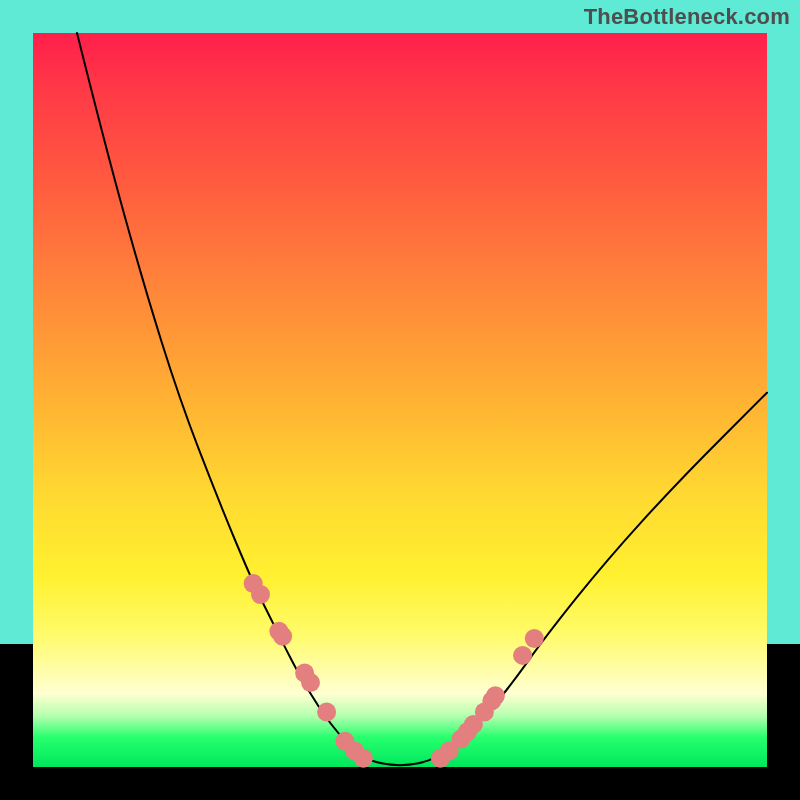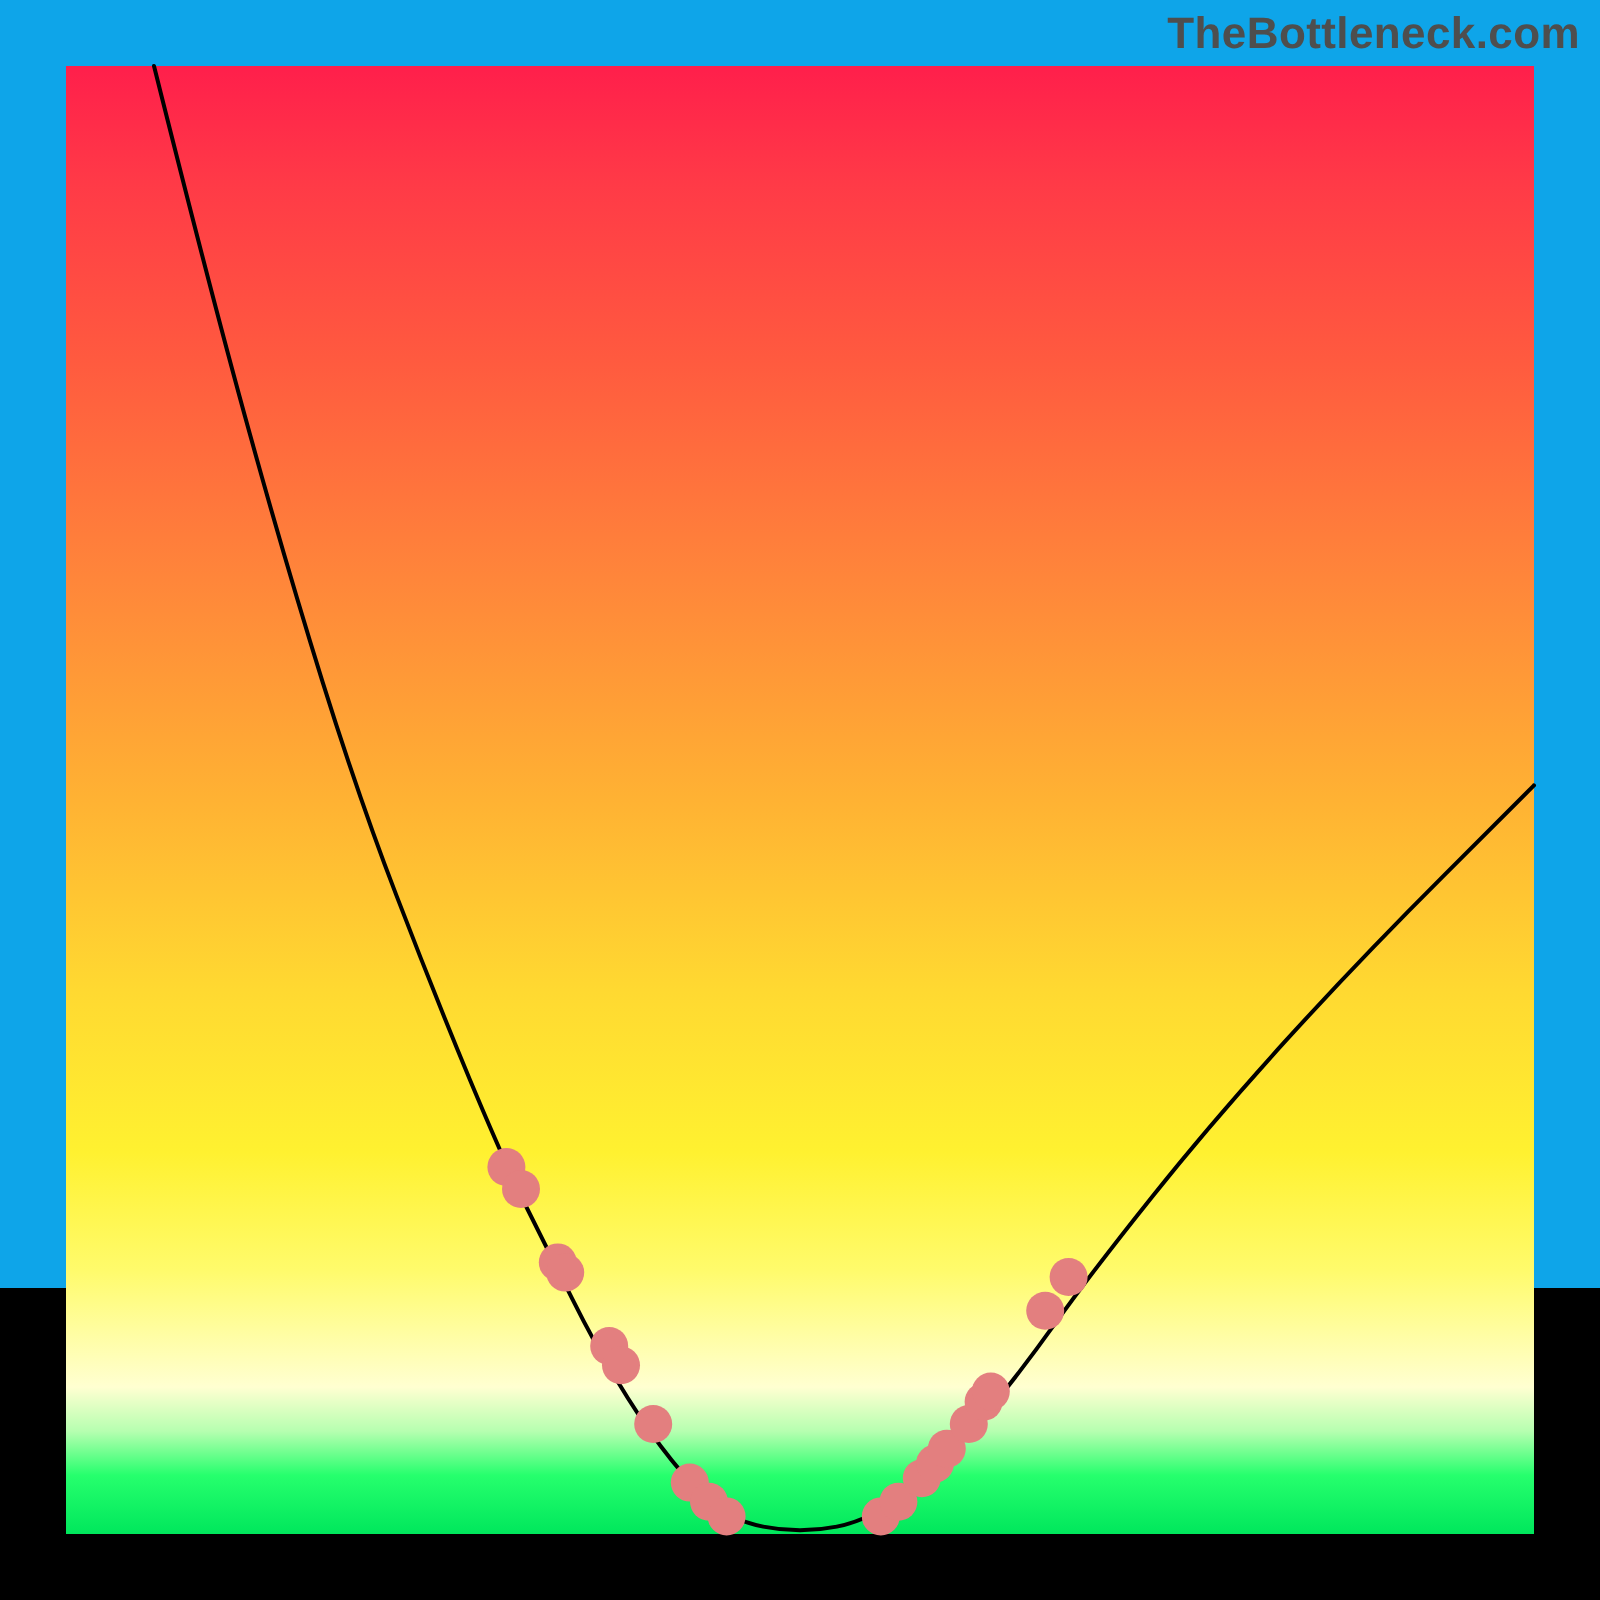--- a/index.html
+++ b/index.html
@@ -8,21 +8,21 @@
     width: 800px;
     height: 800px;
     overflow: hidden;
     font-family: Arial, Helvetica, sans-serif;
     background: #000;
   }
   .page {
     position: relative;
     width: 800px;
     height: 644px;
-    background: #0ea5e9;
+    background: #5eead4;
   }
   .watermark {
     position: absolute;
     top: 4px;
     right: 10px;
     font-size: 22px;
     font-weight: 600;
     color: #4e4e4e;
     letter-spacing: 0.2px;
     z-index: 10;

